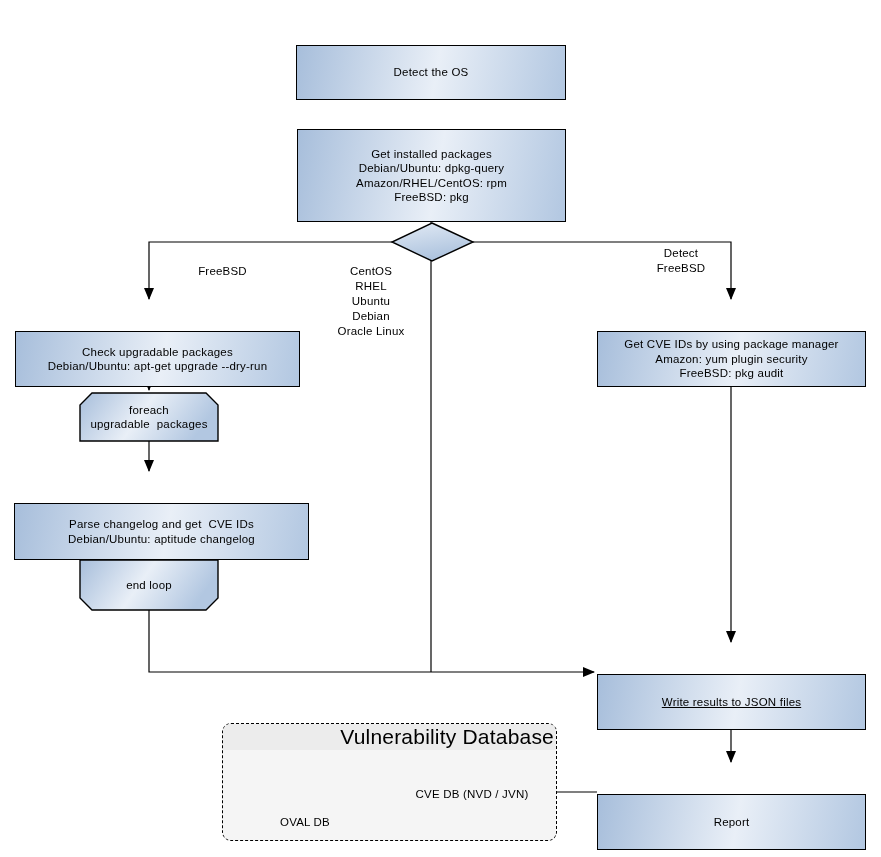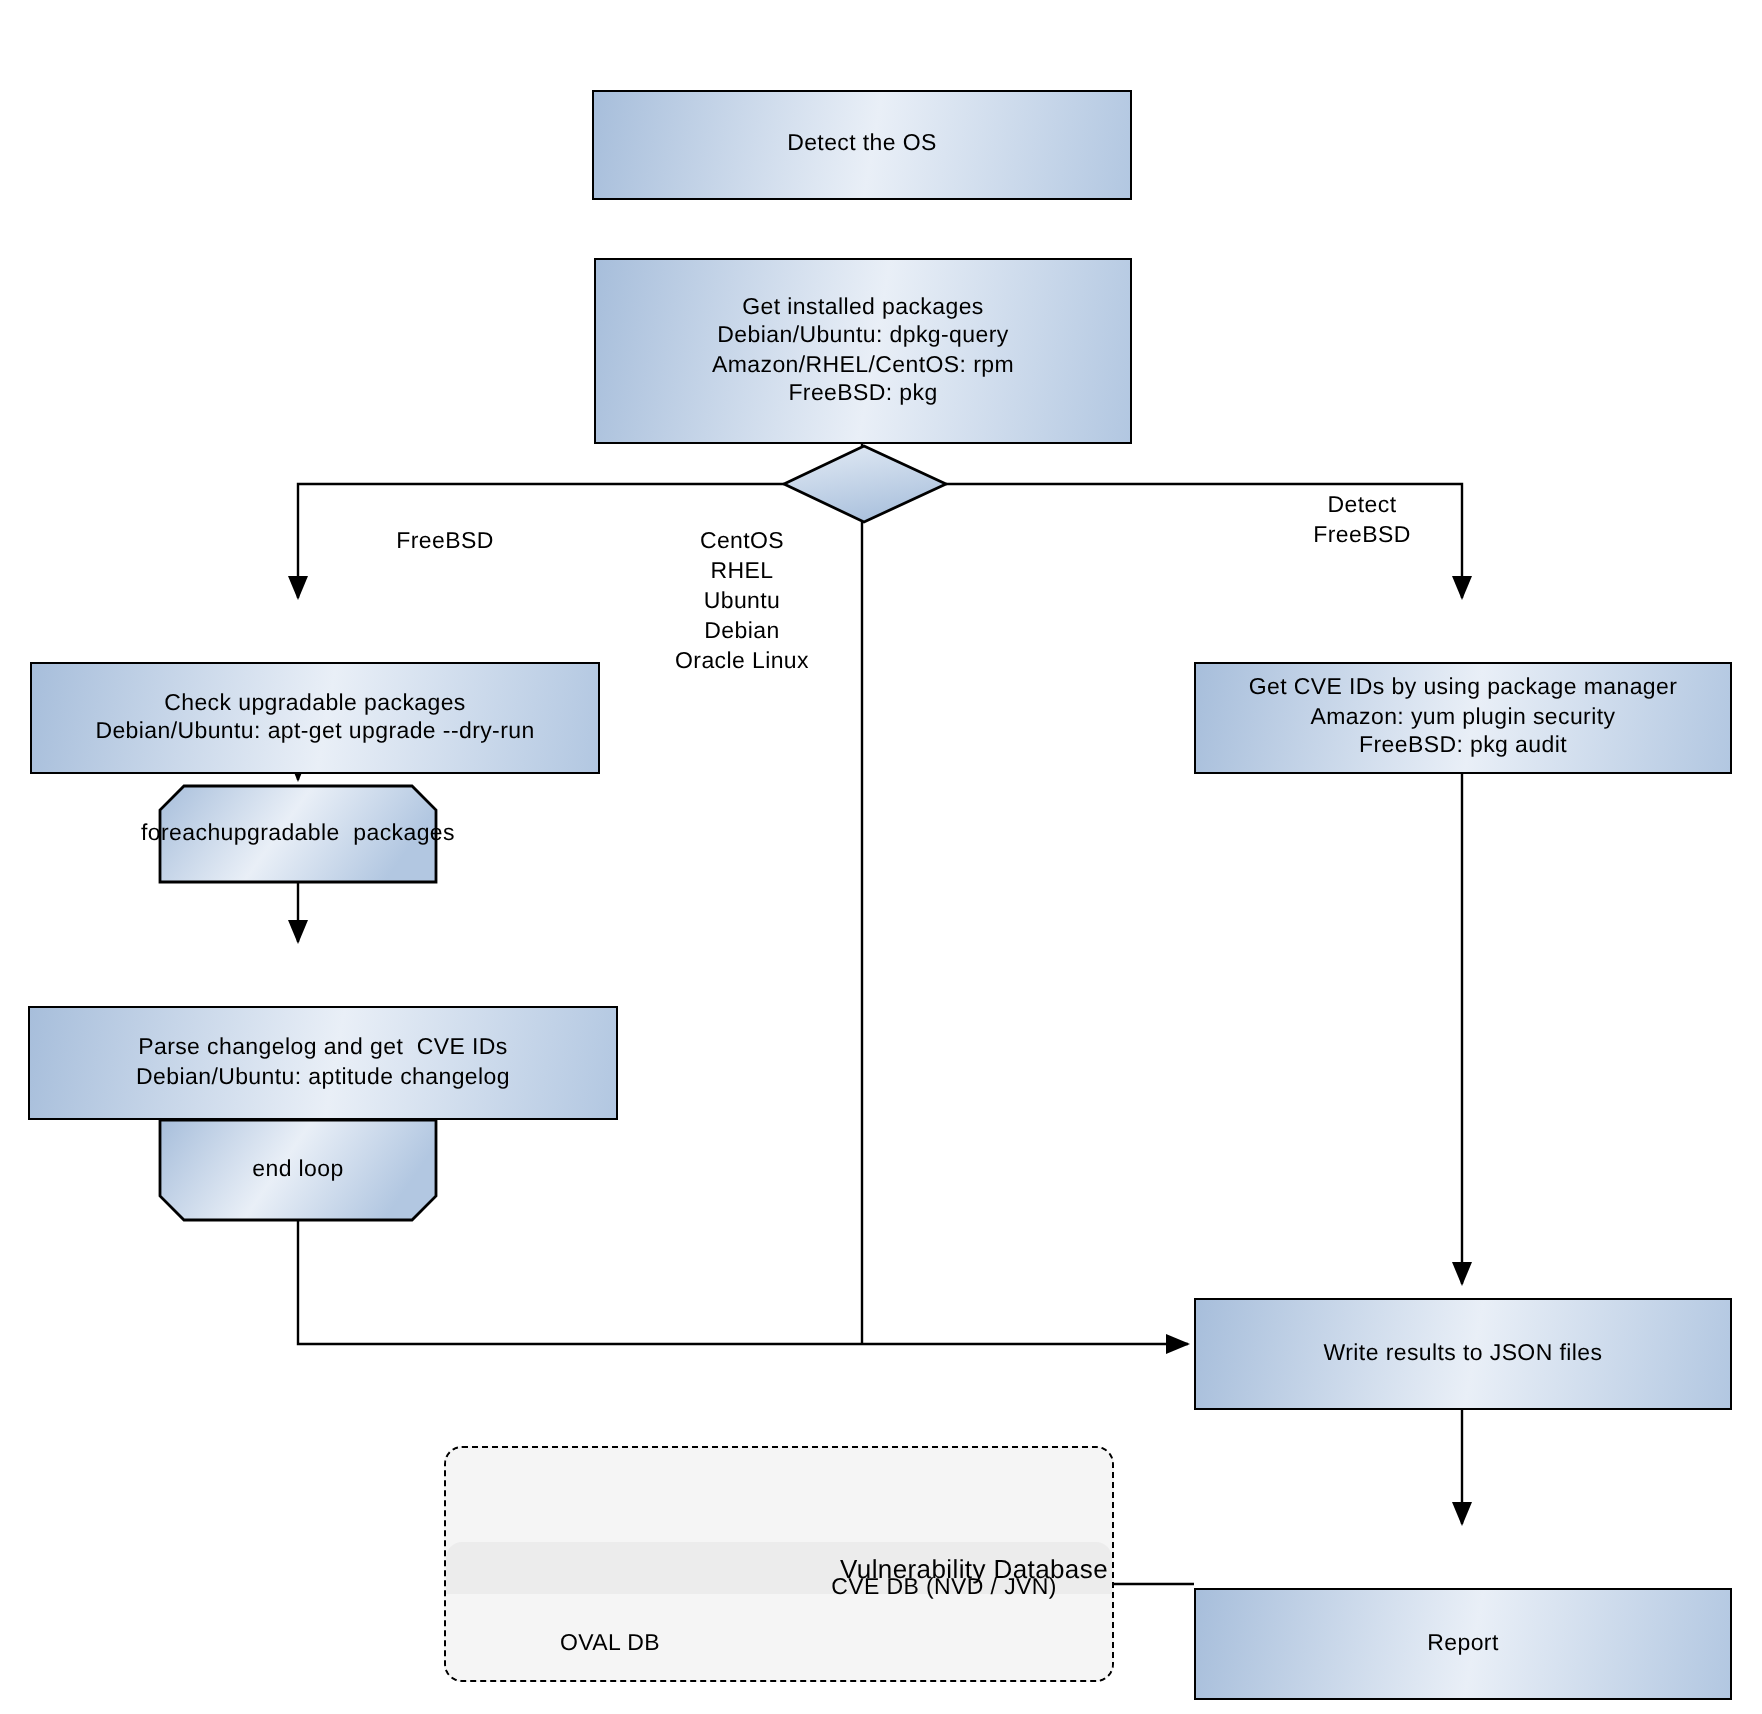--- a/index.html
+++ b/index.html
@@ -29,20 +29,21 @@
     text-align: center;
     font-size: 11.5px;
     line-height: 14.5px;
     letter-spacing: 0.2px;
     margin-top: 29px;
   }
   .node-line { white-space: pre; }
   .shape-text {
     position: absolute;
     display: flex;
+    flex-direction: column;
     align-items: center;
     justify-content: center;
     text-align: center;
     font-size: 11.5px;
     line-height: 14.5px;
     letter-spacing: 0.2px;
   }
   .edge-label {
     position: absolute;
     text-align: center;
@@ -63,23 +64,22 @@
     position: absolute;
     left: 0; top: 0; right: 0;
     height: 26px;
     background: #ececec;
     border-radius: 8px 8px 0 0;
     display: flex;
     align-items: center;
     justify-content: flex-end;
     padding-right: 2px;
     box-sizing: border-box;
-    font-size: 13px;
-    letter-spacing: 0.2px;
-    margin-top: 47px;
+    font-size: 21px;
+    letter-spacing: 0.2px;
   }
 </style>
 </head>
 <body>
 
 <div class="canvas">
 
   <svg class="lines-layer" width="881" height="857" viewBox="0 0 881 857" xmlns="http://www.w3.org/2000/svg">
     <defs>
       <marker id="arrow" markerUnits="userSpaceOnUse" markerWidth="12" markerHeight="10" viewBox="0 0 12 10" refX="11" refY="5" orient="auto">
@@ -154,21 +154,21 @@
     <div class="node-line">Parse changelog and get  CVE IDs</div>
     <div class="node-line">Debian/Ubuntu: aptitude changelog</div>
   </div>
 
   <div class="node" style="left:597px; top:302px; width:269px; height:56px;">
     <div class="node-line">Get CVE IDs by using package manager</div>
     <div class="node-line">Amazon: yum plugin security</div>
     <div class="node-line">FreeBSD: pkg audit</div>
   </div>
 
-  <div class="node" style="left:597px; top:620px; width:269px; height:56px;">
+  <div class="node" style="left:597px; top:645px; width:269px; height:56px;text-decoration:underline;">
     <div class="node-line">Write results to JSON files</div>
   </div>
 
   <div class="node" style="left:597px; top:765px; width:269px; height:56px;">
     <div class="node-line">Report</div>
   </div>
 
   <div class="shape-text" style="left:80px; top:393px; width:138px; height:48px;">
     <div class="node-line">foreach</div>
     <div class="node-line">upgradable  packages</div>

